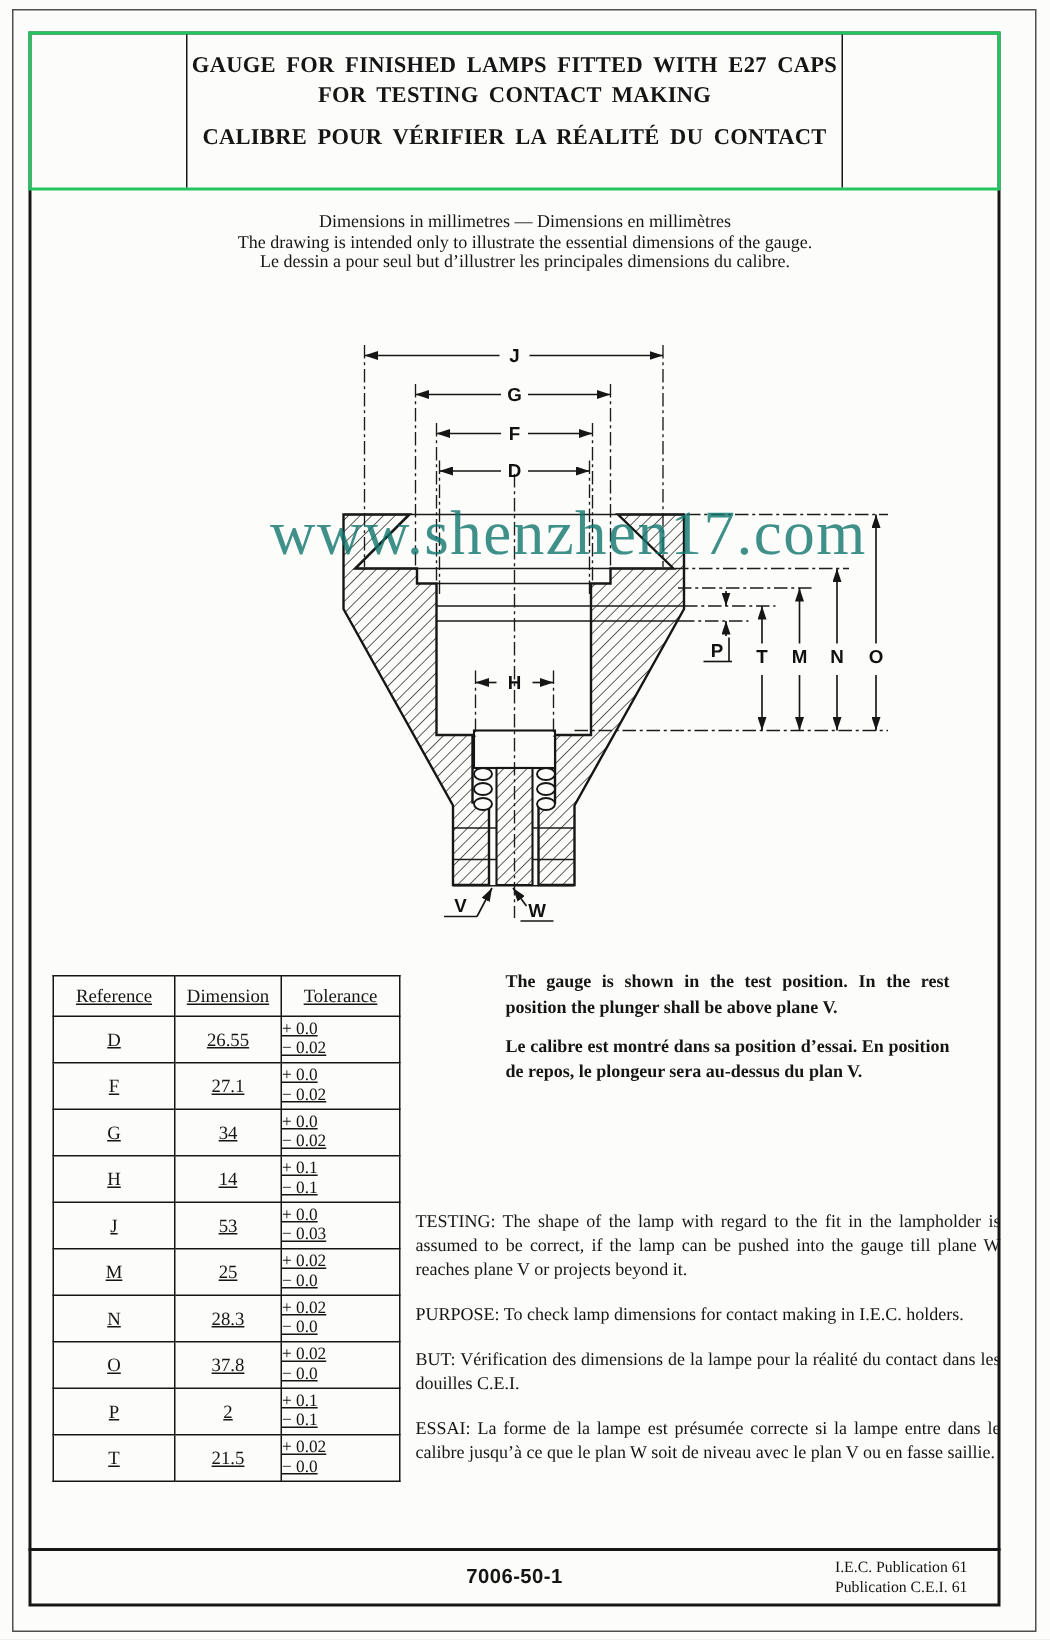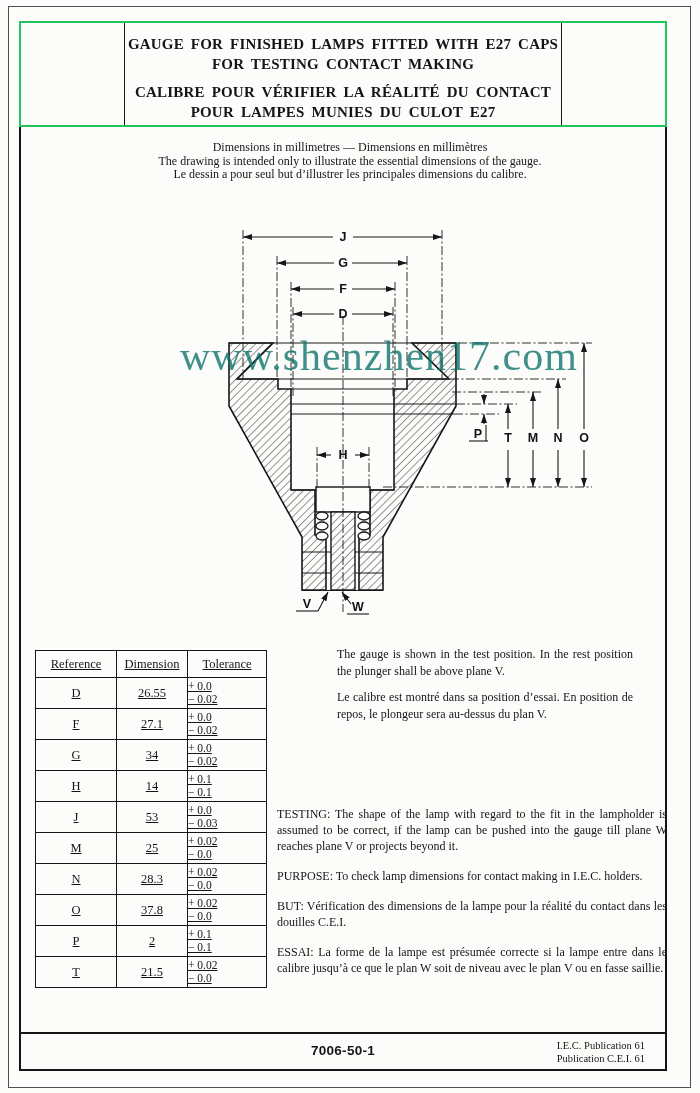--- a/index.html
+++ b/index.html
@@ -34,21 +34,21 @@
   table.dims th,table.dims td{border:1.5px solid #161616;padding:0;}
   table.dims th{font-weight:normal;font-size:12.5px;height:26px;}
   .col-ref{width:80px;text-align:center;}
   .col-dim{width:70px;text-align:center;}
   .col-tol{width:78px;}
   td.col-ref,td.col-dim{height:30px;font-size:12.5px;}
   td.col-tol{padding-left:14px;font-size:11.5px;}
   td.col-tol span{display:block;line-height:13px;}
   
   .side-note{position:absolute;left:337px;top:646px;width:296px;font-size:12px;
-        line-height:16.5px;text-align:justify;z-index:3;}
+        line-height:16.5px;text-align:justify;z-index:3;font-weight:bold;}
   .side-note p{margin:0 0 10px 0;}
   .para-block{position:absolute;left:277px;top:806px;width:390px;font-size:12px;
         line-height:16px;text-align:justify;z-index:3;}
   .para-block p{margin:0 0 11px 0;}
   .para-block p.gap{margin-bottom:14px;}
   
   .footer{position:absolute;left:19px;top:1032px;width:648px;height:39px;
         border-top:2px solid #161616;box-sizing:border-box;z-index:3;}
   .doc-number{position:absolute;left:0;right:0;top:9px;text-align:center;
         font-family:"Liberation Sans",sans-serif;font-weight:bold;font-size:13.5px;letter-spacing:.3px;}
@@ -60,21 +60,20 @@
 <div class="page">
   <div class="scan-border"></div>
   <div class="frame"></div>
 
   <div class="header-box">
     <div class="header-cell-side hc-left"></div>
     <div class="header-cell-main">
       <div class="title-line">GAUGE FOR FINISHED LAMPS FITTED WITH E27 CAPS</div>
       <div class="title-line">FOR TESTING CONTACT MAKING</div>
       <div class="title-line title-fr">CALIBRE POUR VÉRIFIER LA RÉALITÉ DU CONTACT</div>
-      <div class="title-line">POUR LAMPES MUNIES DU CULOT E27</div>
     </div>
     <div class="header-cell-side hc-right"></div>
   </div>
 
   <div class="note">
     <div>Dimensions in millimetres — Dimensions en millimètres</div>
     <div>The drawing is intended only to illustrate the essential dimensions of the gauge.</div>
     <div>Le dessin a pour seul but d’illustrer les principales dimensions du calibre.</div>
   </div>
 

